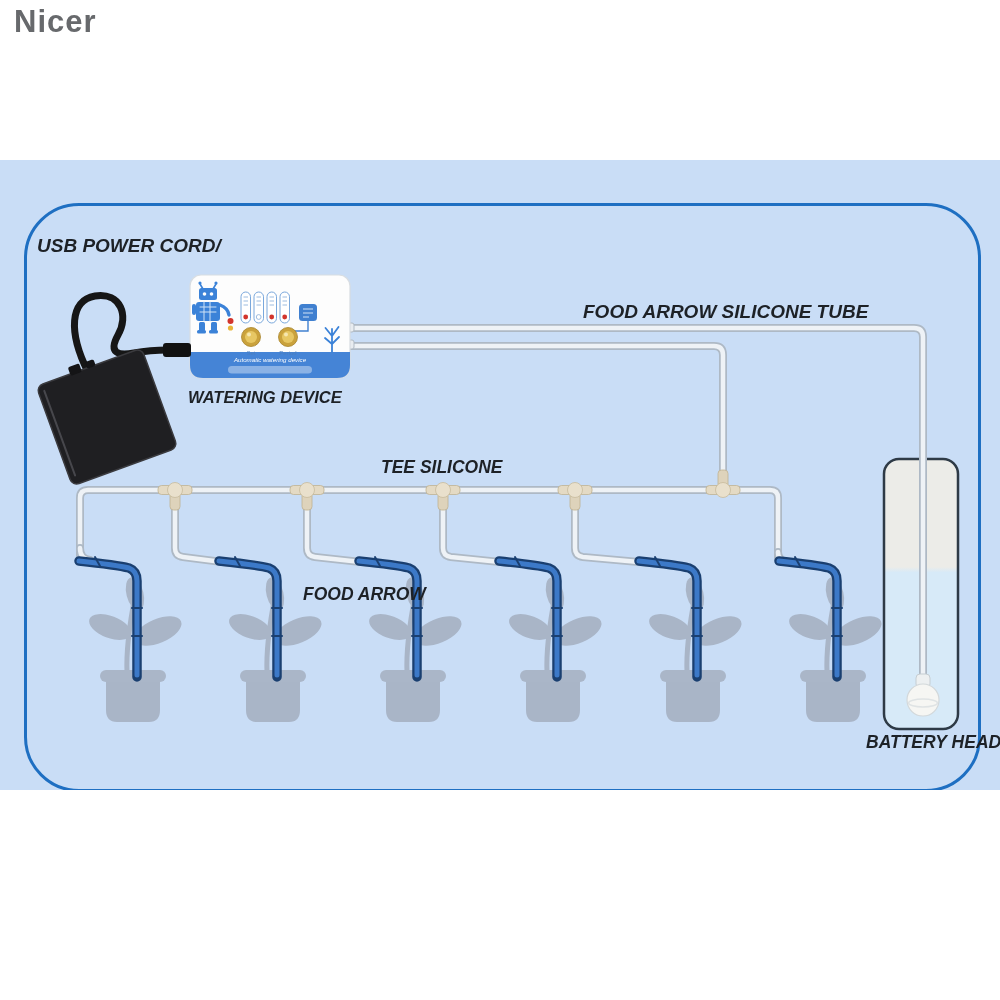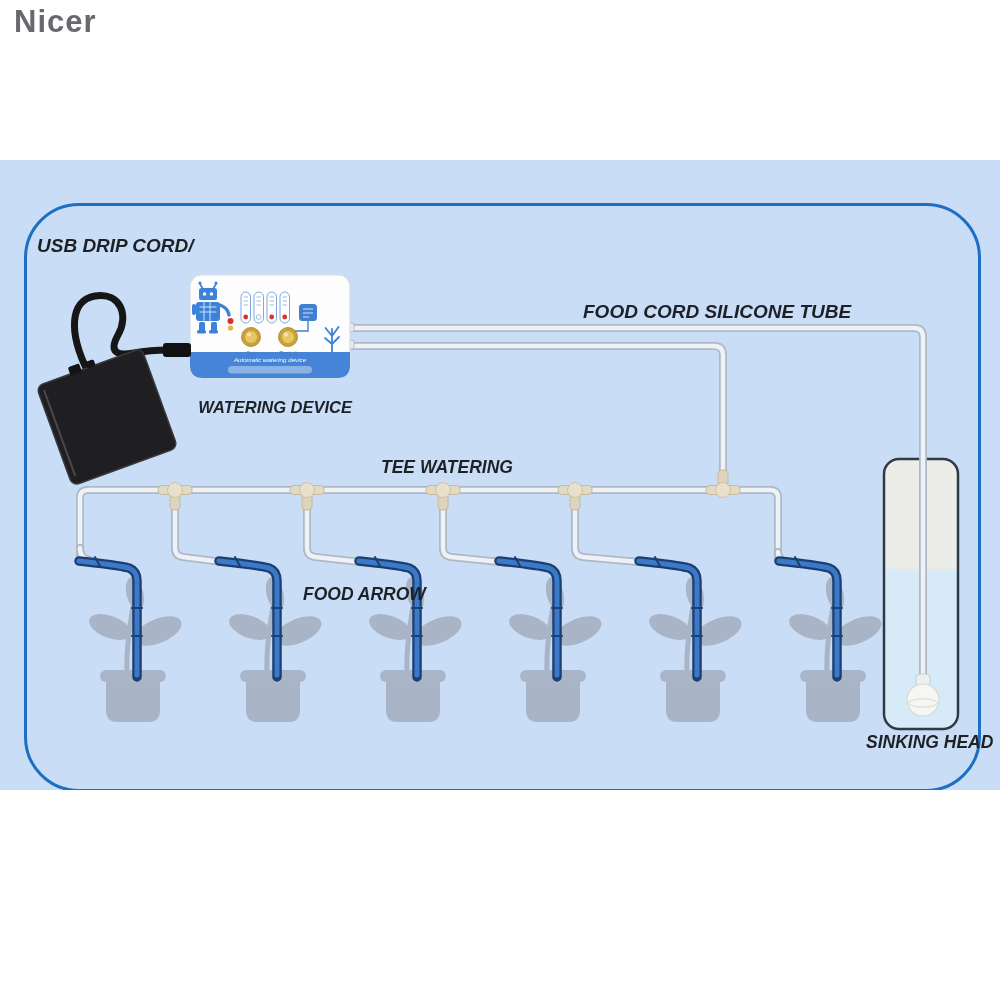--- a/index.html
+++ b/index.html
@@ -19,21 +19,21 @@
   }
   .panel-border{
     position:absolute;left:24px;top:203px;width:957px;height:589px;
     border:3px solid #1e6fc2;border-radius:55px;box-sizing:border-box;
   }
   .dlabel{
     position:absolute;font-weight:bold;font-style:italic;color:#1d2126;
     white-space:nowrap;letter-spacing:0px;
   }
   .lbl-usb{left:37px;top:234px;font-size:19px;line-height:23px;}
-  .lbl-watering{left:188px;top:398px;width:164px;text-align:right;font-size:16.5px;}
+  .lbl-watering{left:188px;top:388px;width:164px;text-align:left;font-size:16.5px;}
   .lbl-tube{left:583px;top:301px;font-size:19px;}
   .lbl-tee{left:381px;top:457px;font-size:17.5px;}
   .lbl-drip{left:303px;top:584px;font-size:17.5px;}
   .lbl-sink{left:866px;top:732px;font-size:17.5px;}
   svg{position:absolute;left:0;top:0;}
   text{font-family:"Liberation Sans", sans-serif;}
 </style>
 </head>
 <body>
 
@@ -227,21 +227,21 @@
     <g transform="translate(107,417) rotate(-20)">
       <rect x="-56" y="-53" width="112" height="106" rx="7" fill="#1f1f22"></rect>
       <rect x="-56" y="-53" width="112" height="106" rx="7" fill="none" stroke="#3a3a3e" stroke-width="1.5"></rect>
       <rect x="-20" y="-60" width="12" height="9" rx="2" fill="#141416"></rect>
       <rect x="-2" y="-59" width="9" height="7" rx="2" fill="#141416"></rect>
       <path d="M -50 -46 L -50 44" stroke="#47474c" stroke-width="2" stroke-linecap="round"></path>
     </g>
   </svg>
 
   <div class="dlabel lbl-usb">
-    <div>USB DRIP CORD/</div>
+    <div>USB POWER CORD/</div>
   </div>
   <div class="dlabel lbl-watering">WATERING DEVICE</div>
-  <div class="dlabel lbl-tube">FOOD CORD SILICONE TUBE</div>
-  <div class="dlabel lbl-tee">TEE WATERING</div>
+  <div class="dlabel lbl-tube">FOOD ARROW SILICONE TUBE</div>
+  <div class="dlabel lbl-tee">TEE SILICONE</div>
   <div class="dlabel lbl-drip">FOOD ARROW</div>
-  <div class="dlabel lbl-sink">SINKING HEAD</div>
+  <div class="dlabel lbl-sink">BATTERY HEAD</div>
 
 </div>
 
 </body></html>

